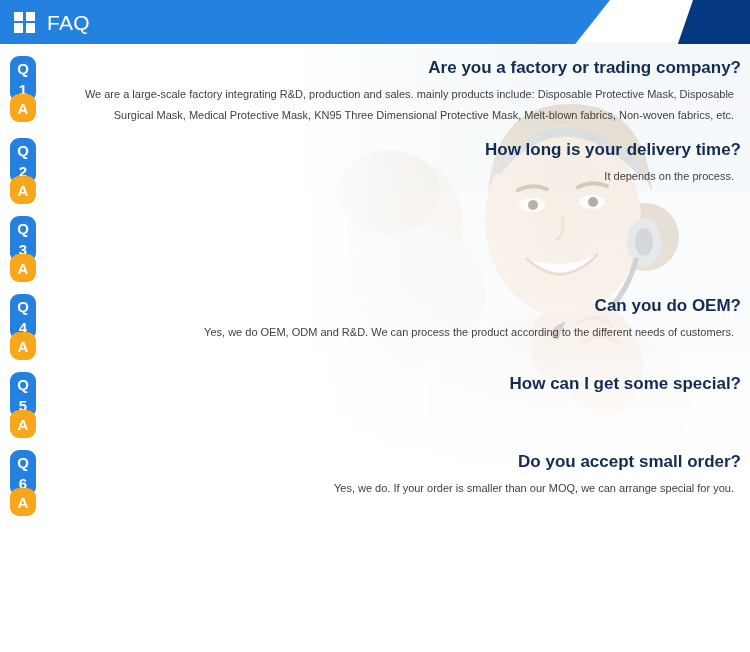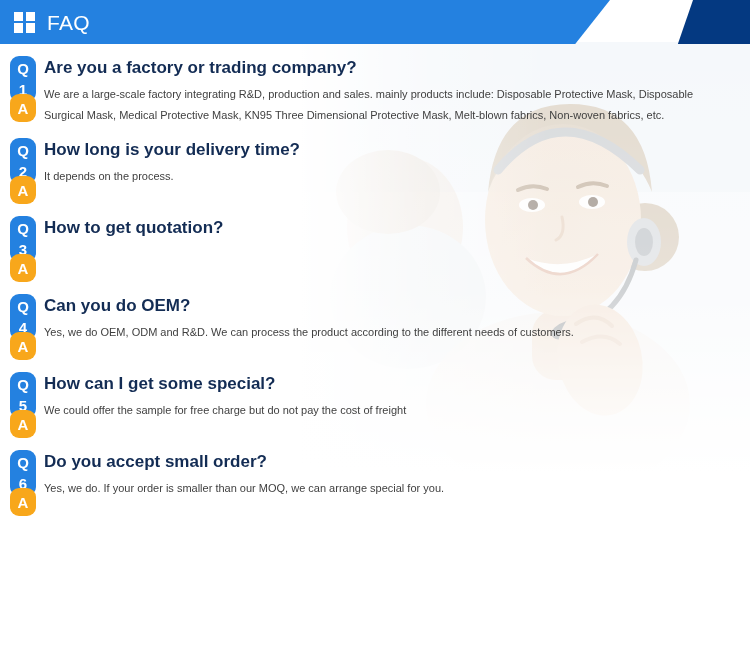--- a/index.html
+++ b/index.html
@@ -143,21 +143,22 @@
     font-size: 15px;
     font-weight: 700;
     margin-top: -8px;
     position: relative;
     z-index: 2;
   }
 
   .text-col {
     flex: 1 1 auto;
     padding-top: 12px;
-    padding-right: 28px;
+    padding-right: 9px;
+    text-align: right;
   }
 
   .question {
     color: #132c54;
     font-size: 17px;
     font-weight: 700;
     line-height: 24px;
     margin-bottom: 4px;
     white-space: nowrap;
   }
@@ -295,21 +296,20 @@
 
     <div class="faq-item">
       <div class="badge-col">
         <div class="badge-q">
           <span class="q-letter">Q</span>
           <span class="q-num">3</span>
         </div>
         <div class="badge-a">A</div>
       </div>
       <div class="text-col">
-        <div class="question">How to get quotation?</div>
       </div>
     </div>
 
     <div class="faq-item">
       <div class="badge-col">
         <div class="badge-q">
           <span class="q-letter">Q</span>
           <span class="q-num">4</span>
         </div>
         <div class="badge-a">A</div>
@@ -323,21 +323,20 @@
     <div class="faq-item">
       <div class="badge-col">
         <div class="badge-q">
           <span class="q-letter">Q</span>
           <span class="q-num">5</span>
         </div>
         <div class="badge-a">A</div>
       </div>
       <div class="text-col">
         <div class="question">How can I get some special?</div>
-        <div class="answer">We could offer the sample for free charge but do not pay the cost of freight</div>
       </div>
     </div>
 
     <div class="faq-item">
       <div class="badge-col">
         <div class="badge-q">
           <span class="q-letter">Q</span>
           <span class="q-num">6</span>
         </div>
         <div class="badge-a">A</div>

